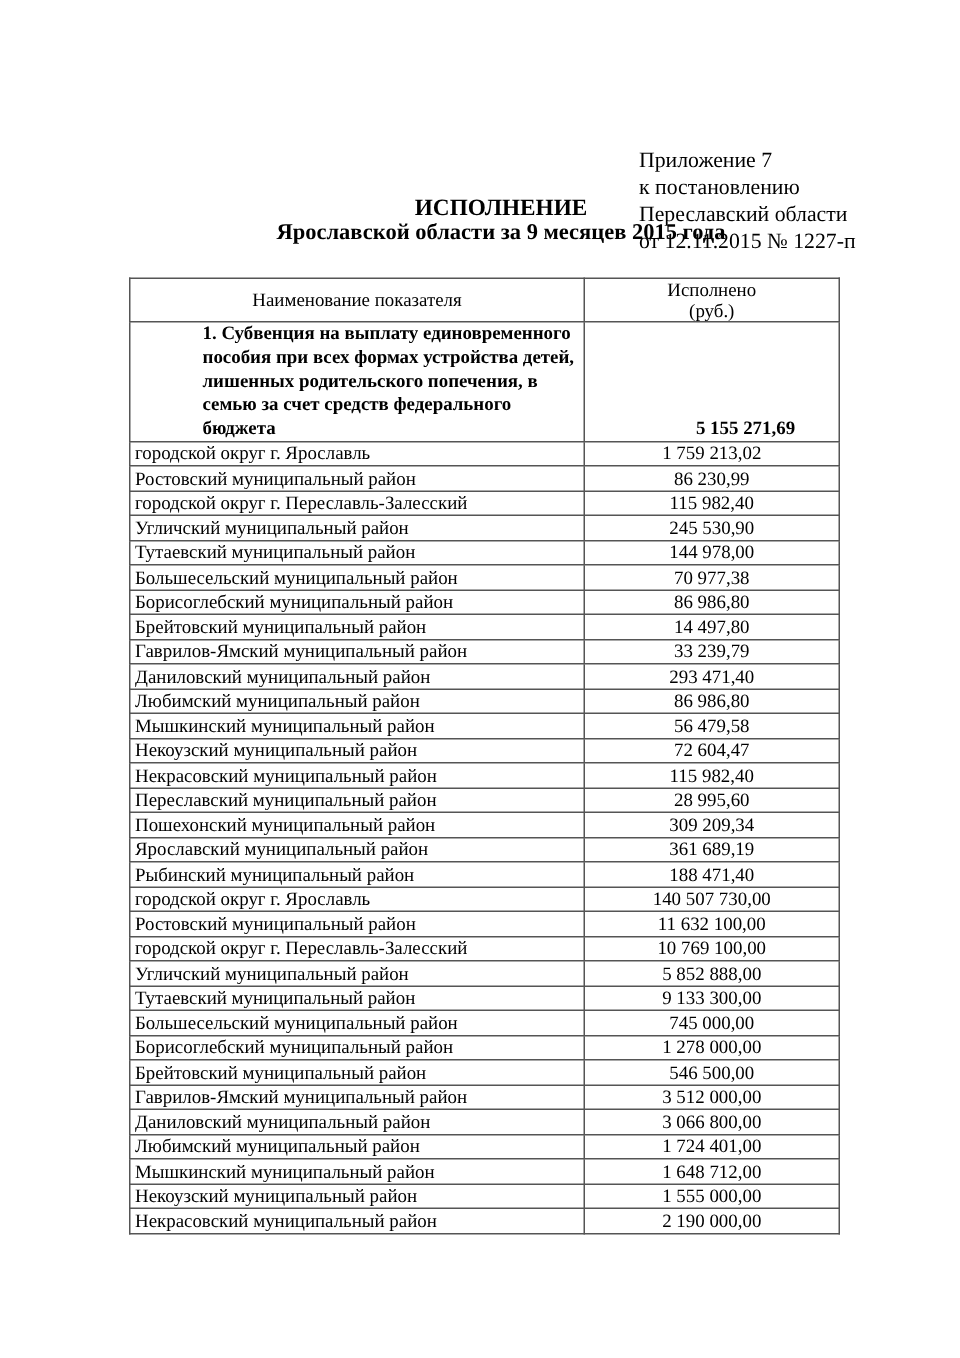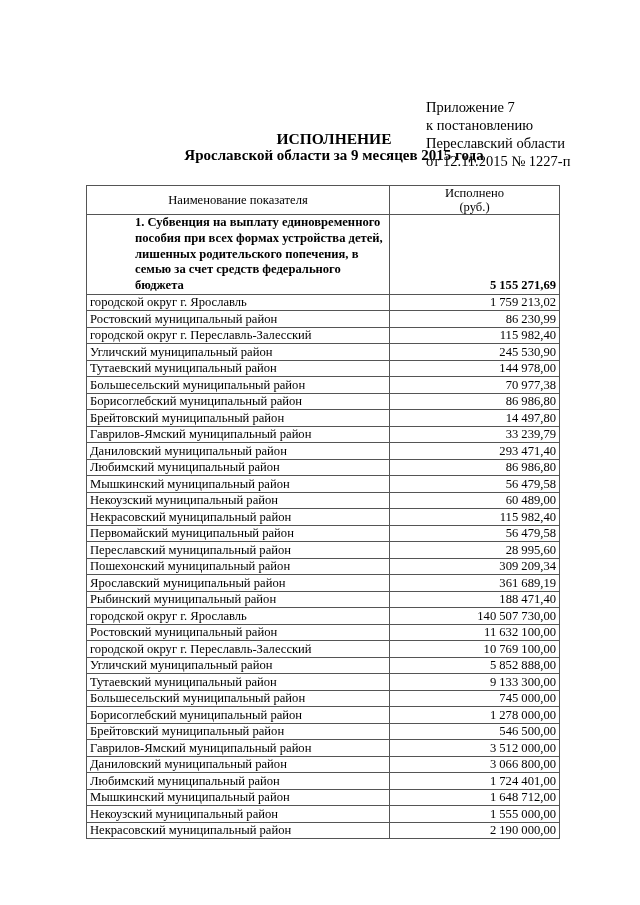--- a/index.html
+++ b/index.html
@@ -6,21 +6,21 @@
   body { width:640px; height:905px; position:relative; overflow:hidden;
          font-family:"Liberation Serif", serif; color:#000; }
   .appendix { position:absolute; left:426px; top:70px; font-size:14.5px; line-height:18px;margin-top:28px; }
   .appendix div { white-space:nowrap; }
   .titles { position:absolute; left:0; width:640px; top:130px; text-align:center; font-weight:bold; }
   .titles .t1 { font-size:15.5px; line-height:17px; margin-left:28px; }
   .titles .t2 { font-size:15px; line-height:17px; margin-left:28px; }
   table { position:absolute; left:86px; top:185px; width:474px; border-collapse:collapse;
           font-size:12.6px; }
   td, th { border:1px solid #555; padding:0 3px; vertical-align:bottom; }
-  td.val { text-align:right; width:118px; }
+  td.val { text-align:center; width:118px; }
   td.name { white-space:nowrap; }
   th { font-weight:normal; text-align:center; vertical-align:middle; }
   tr.head th { height:28px; line-height:14px; }
   tr.row td { height:15.5px; line-height:15px; }
   tr.sec td { font-weight:bold; line-height:15.8px;padding-left:48px; }
   tr.sec td.name { white-space:normal; }
 </style>
 </head>
 <body>
 
@@ -94,29 +94,25 @@
       <tr class="row">
         <td class="name">Любимский муниципальный район</td>
         <td class="val">86 986,80</td>
       </tr>
       <tr class="row">
         <td class="name">Мышкинский муниципальный район</td>
         <td class="val">56 479,58</td>
       </tr>
       <tr class="row">
         <td class="name">Некоузский муниципальный район</td>
-        <td class="val">60 489,00</td>
+        <td class="val">72 604,47</td>
       </tr>
       <tr class="row">
         <td class="name">Некрасовский муниципальный район</td>
         <td class="val">115 982,40</td>
-      </tr>
-      <tr class="row">
-        <td class="name">Первомайский муниципальный район</td>
-        <td class="val">56 479,58</td>
       </tr>
       <tr class="row">
         <td class="name">Переславский муниципальный район</td>
         <td class="val">28 995,60</td>
       </tr>
       <tr class="row">
         <td class="name">Пошехонский муниципальный район</td>
         <td class="val">309 209,34</td>
       </tr>
       <tr class="row">

